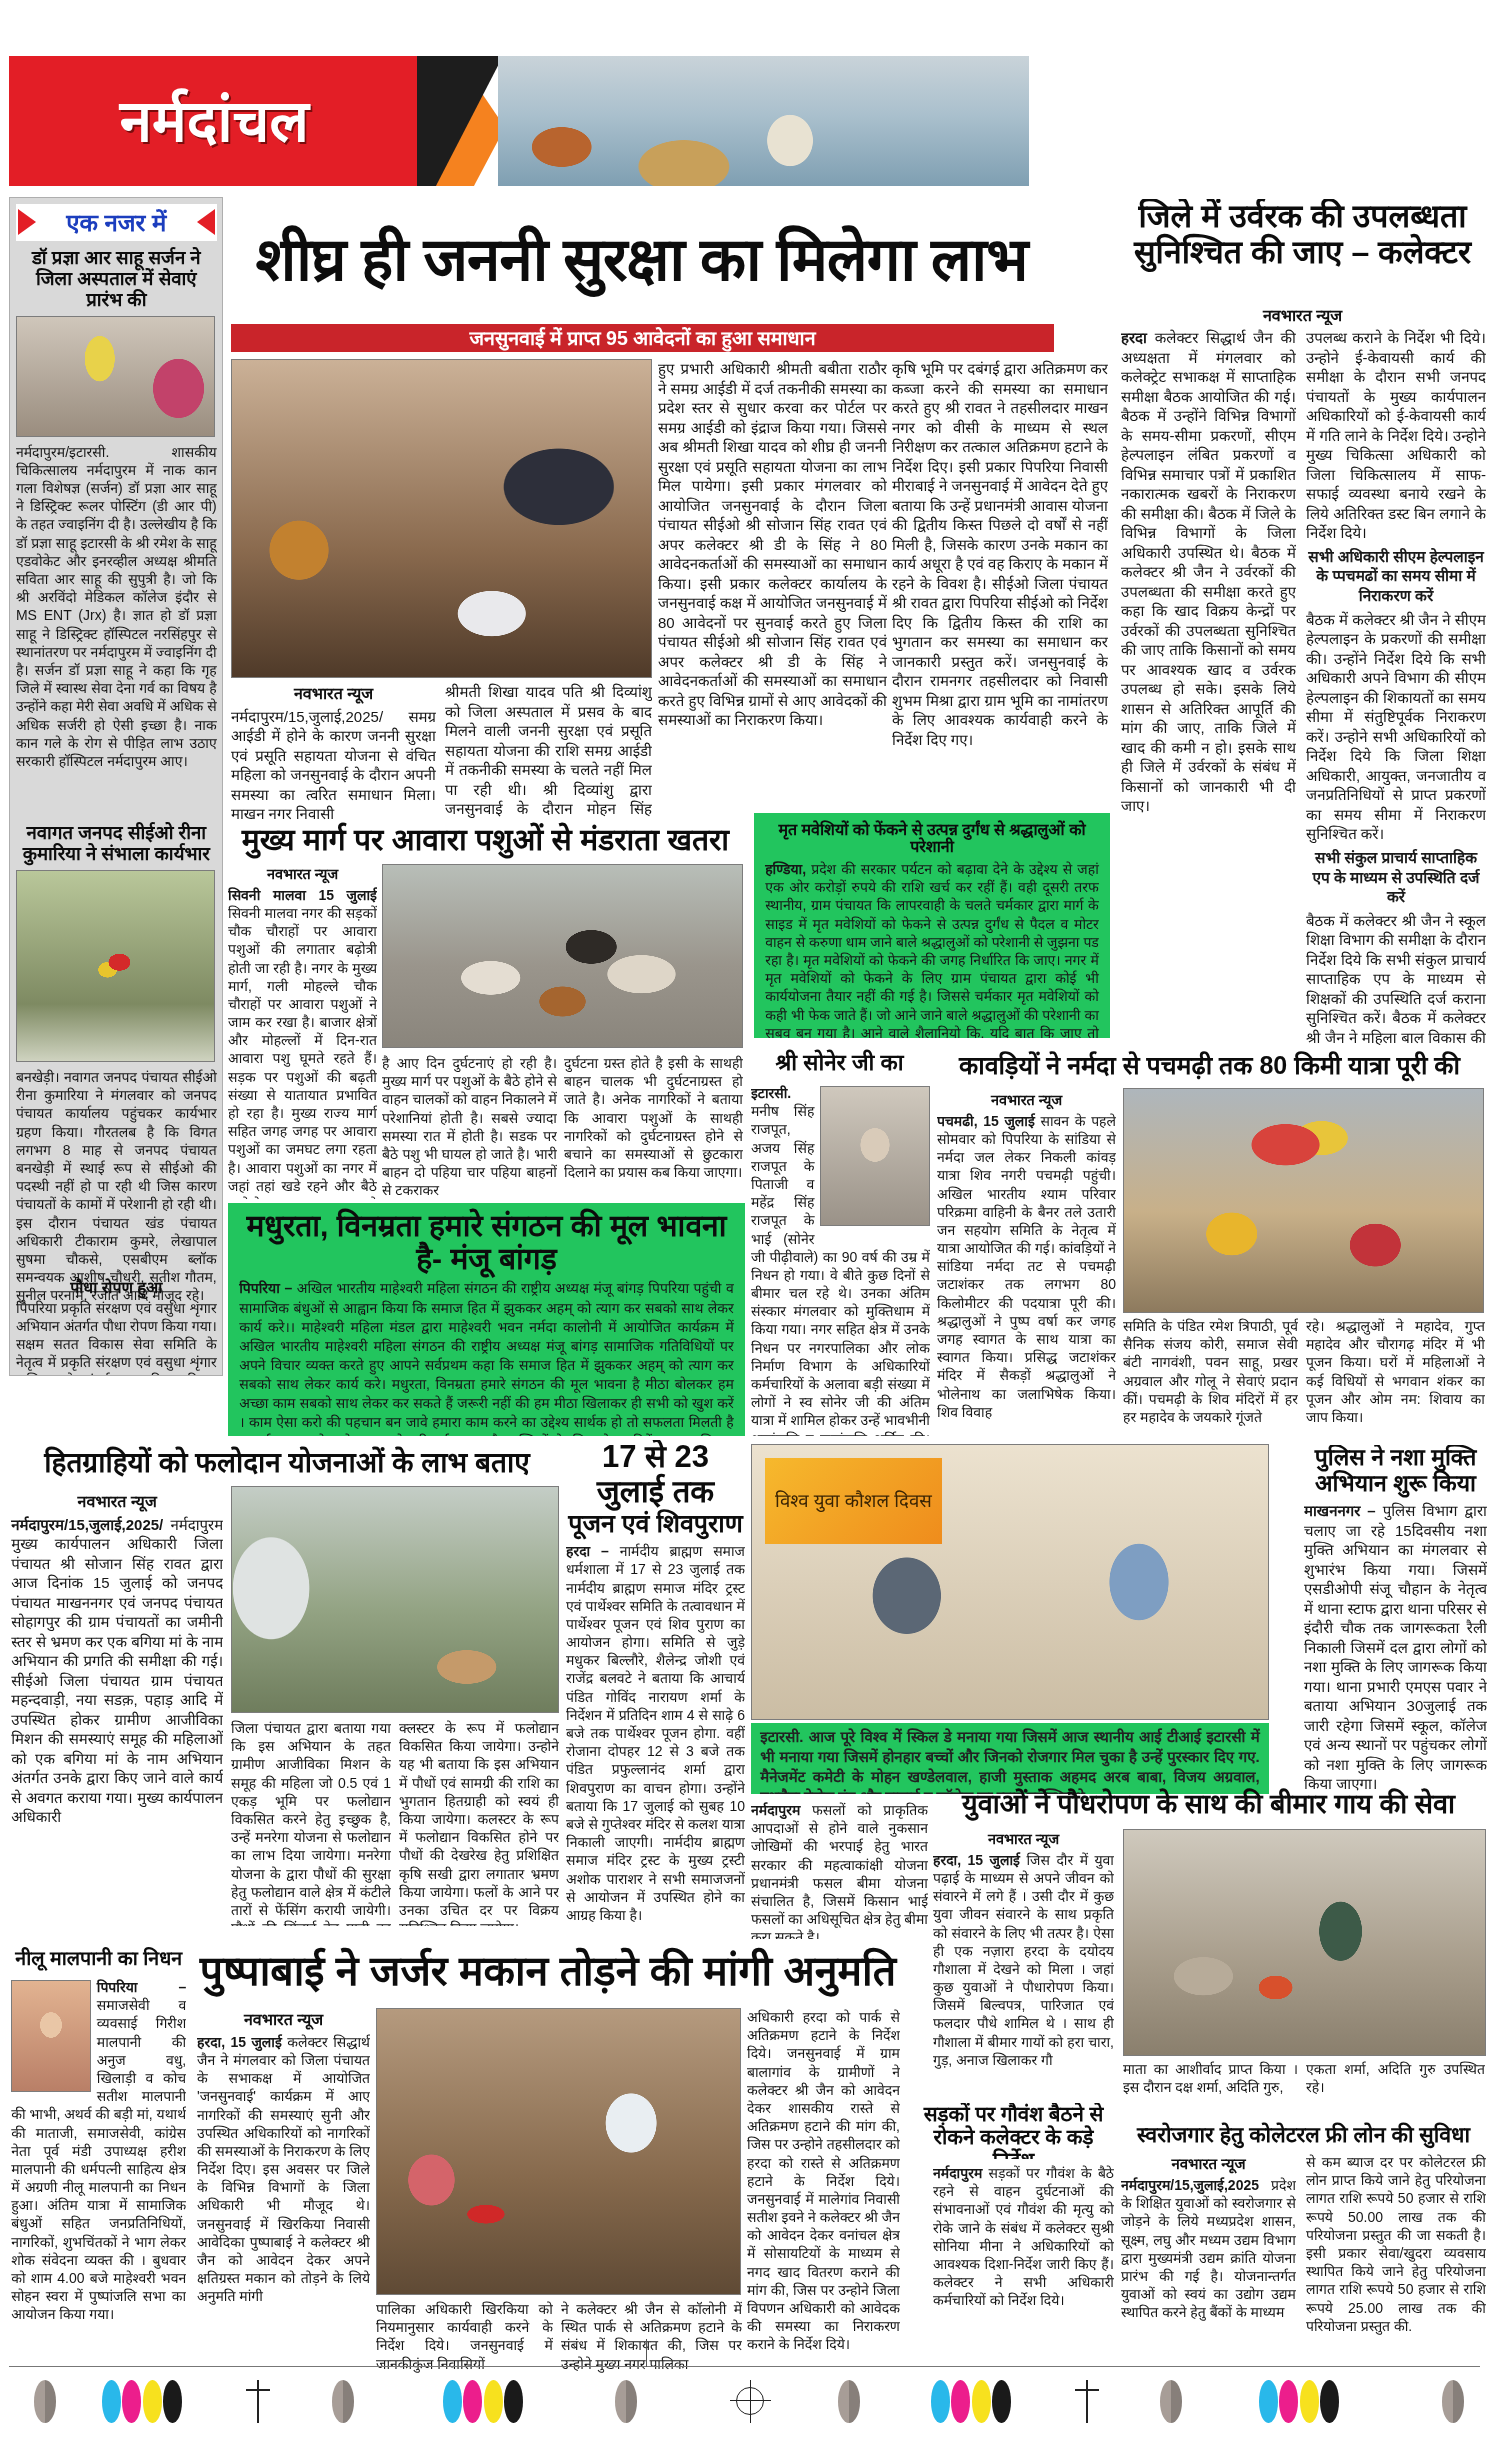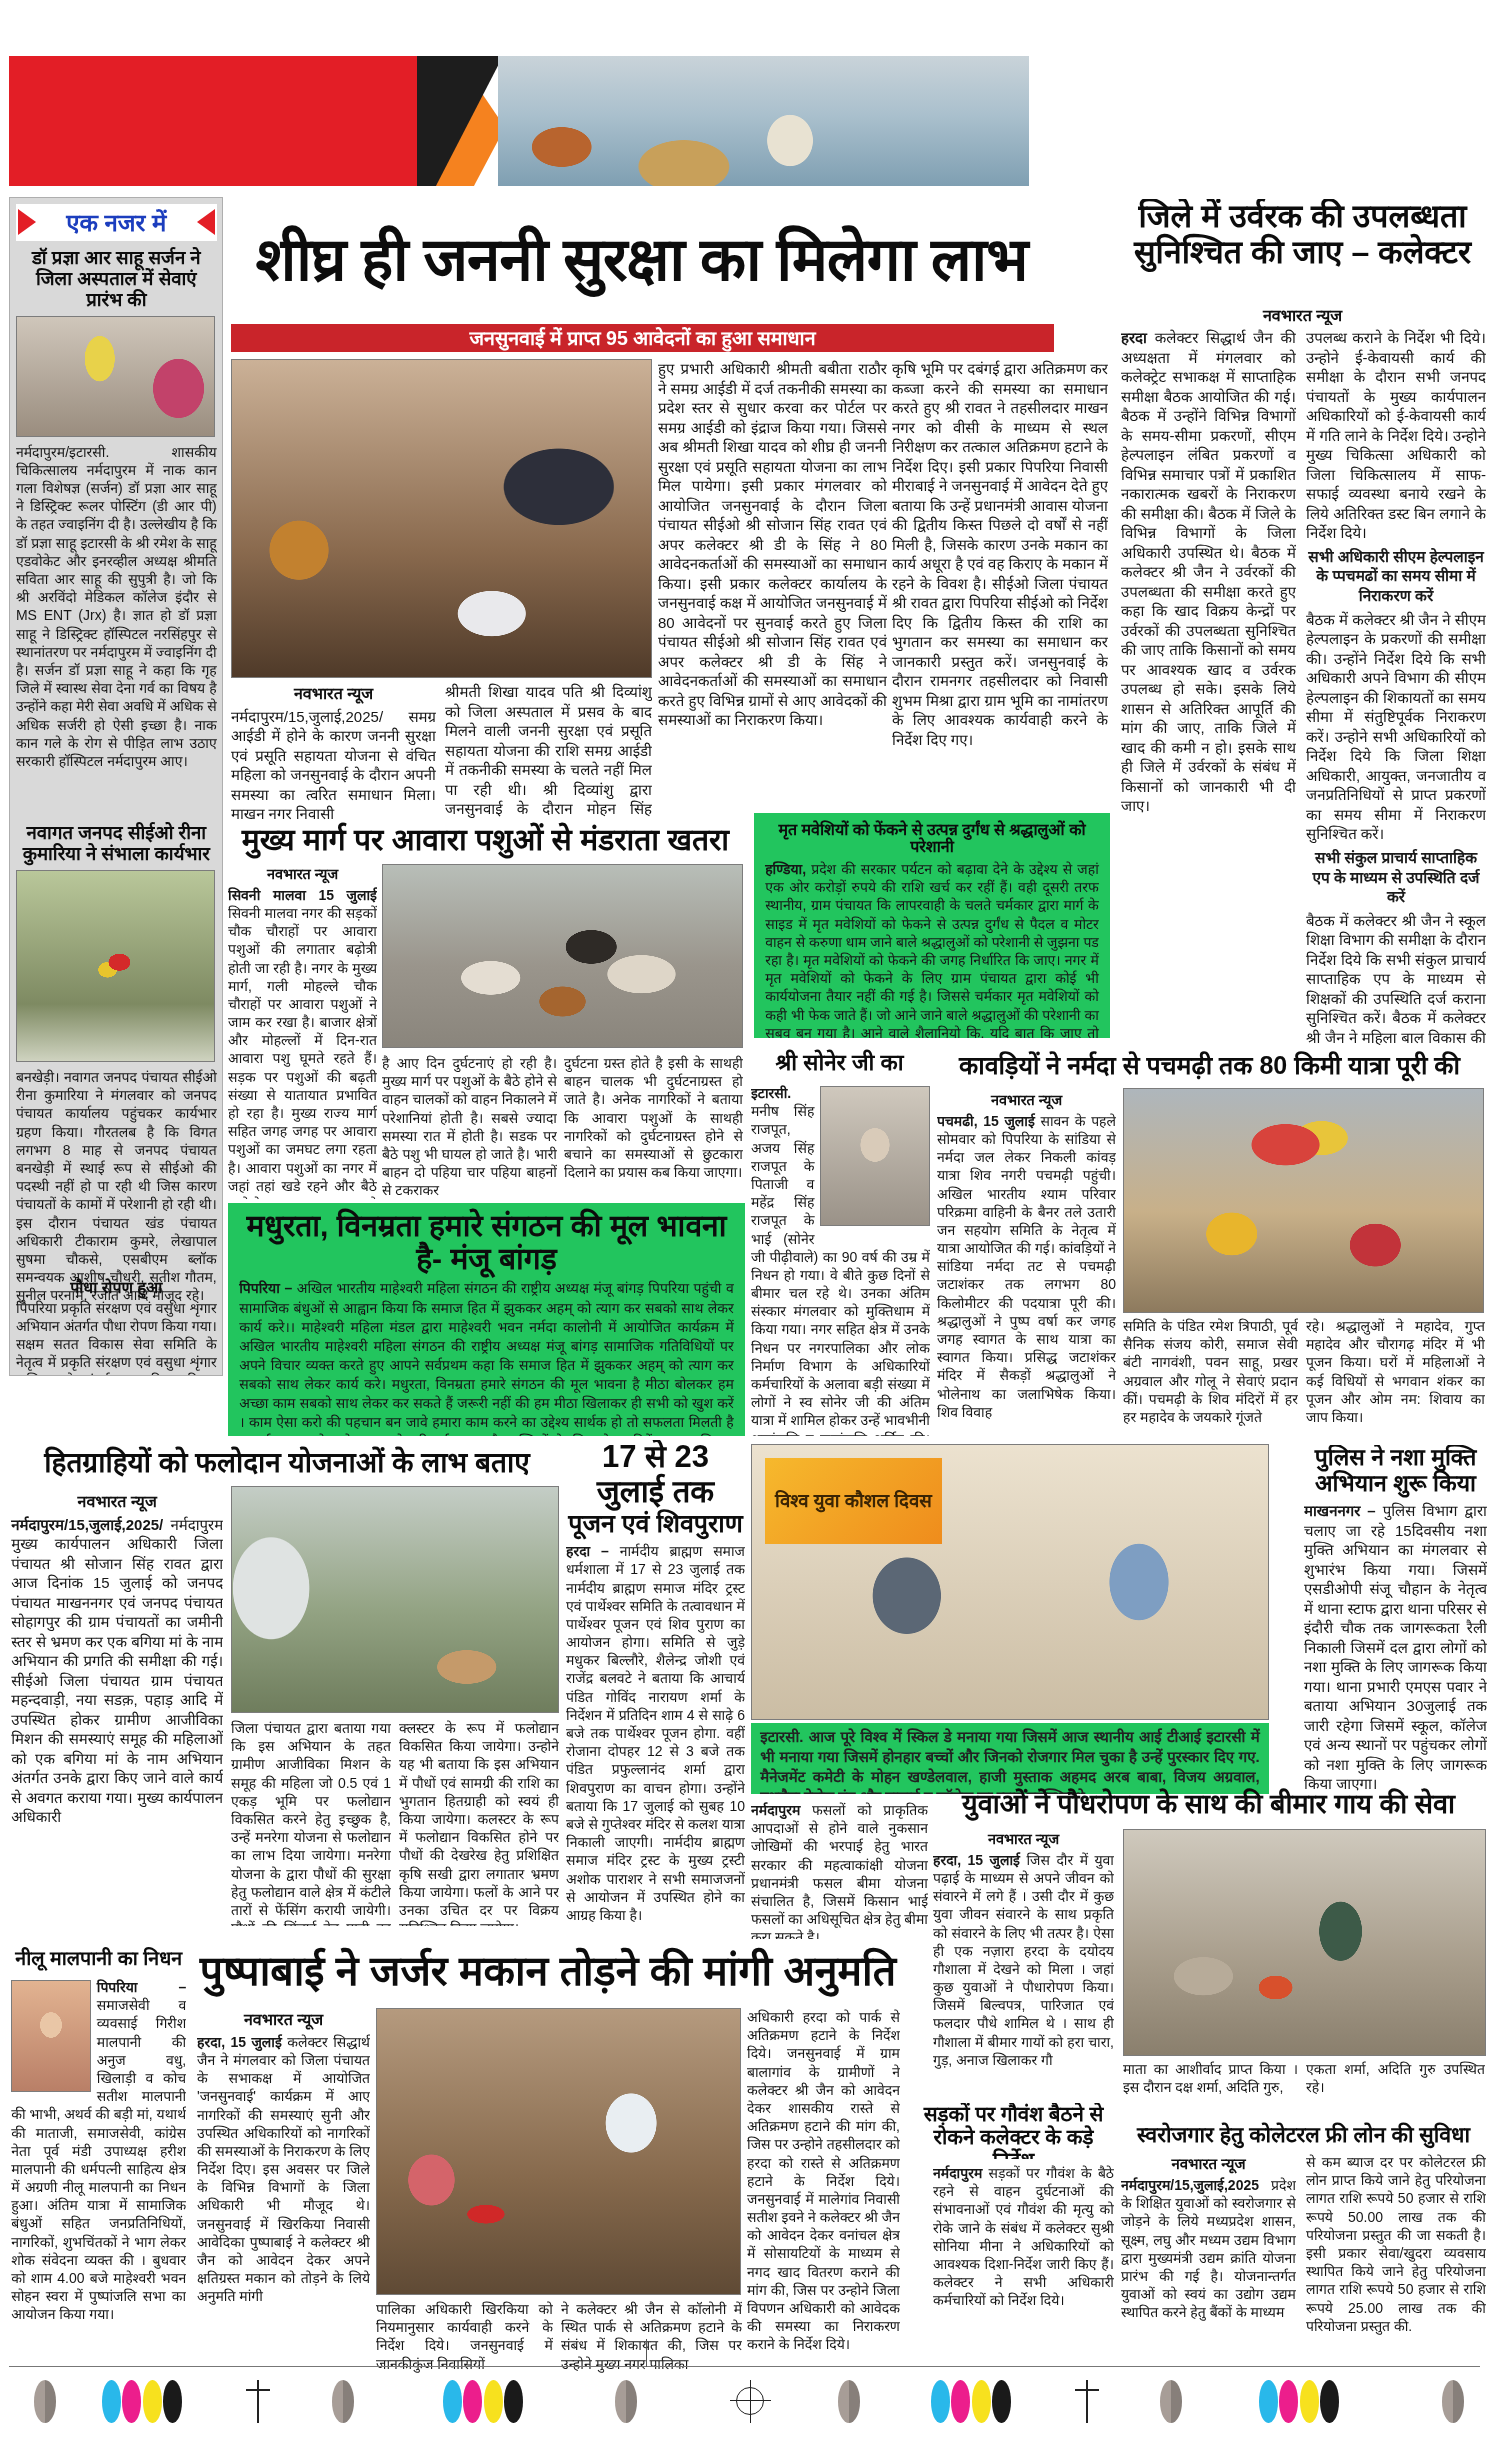--- a/index.html
+++ b/index.html
@@ -28,20 +28,21 @@
   .target:before{content:"";position:absolute;left:19.6px;top:0;width:1.9px;height:43px;background:#222}
   .target:after{content:"";position:absolute;left:0;top:19.6px;width:41px;height:1.9px;background:#222}
 </style>
 </head>
 <body>
 
 <div class="b" style="left:0;top:0;width:1490px;height:197px;background:#fff">
   <div class="b" style="left:9.3px;top:56px;width:438px;height:130px;background:#e31e26"></div>
   <div class="b" style="left:436px;top:56px;width:69px;height:130px;background:#f5821f;clip-path:polygon(30% 0,100% 55%,55% 100%,0 100%)"></div>
   <div class="b" style="left:417px;top:56px;width:86px;height:130px;background:#1d1d1d;clip-path:polygon(0 0,100% 0,22% 100%,0 100%)"></div>
+  <div class="b hd" style="left:9.3px;top:56px;width:410px;height:130px;color:#fff;font-size:58px;line-height:130px;text-shadow:1.9px 1.9px 0 #7a0c0c">नर्मदांचल</div>
   <div class="b ph" style="left:498px;top:56px;width:531px;height:130px;border:none;background:
     radial-gradient(84px 56px at 12% 70%,#b8642e 0 35%,transparent 36%),
     radial-gradient(112px 65px at 35% 85%,#c8a05a 0 40%,transparent 41%),
     radial-gradient(75px 84px at 55% 65%,#e8e2d2 0 30%,transparent 31%),
     linear-gradient(180deg,#c9d3d9 0%,#aac0cd 45%,#7f9fb2 100%)"></div>
 </div>
 
 <div class="b" style="left:9.3px;top:197px;width:214px;height:1179px;background:#d9d9d9;border:1.9px solid #aeaeae;padding:5.6px">
   <div style="position:relative;background:#fff;height:37px;margin-bottom:7.5px">
     <span style="position:absolute;left:1.9px;top:5.6px;width:0;height:0;border-top:13px solid transparent;border-bottom:13px solid transparent;border-left:18.6px solid #e31e26"></span>
@@ -153,21 +154,21 @@
 <div class="b" style="left:566px;top:1440px;width:179px;height:488px">
   <div class="hd" style="font-size:31px">17 से 23 जुलाई तक</div>
   <div class="hd" style="font-size:25px;margin-bottom:4.7px">पूजन एवं शिवपुराण</div>
   <div class="t15"><b class="dl">हरदा –</b> <span>नार्मदीय ब्राह्मण समाज धर्मशाला में 17 से 23 जुलाई तक नार्मदीय ब्राह्मण समाज मंदिर ट्रस्ट एवं पार्थेश्वर समिति के तत्वावधान में पार्थेश्वर पूजन एवं शिव पुराण का आयोजन होगा। समिति से जुड़े मधुकर बिल्लौरे, शैलेन्द्र जोशी एवं राजेंद्र बलवटे ने बताया कि आचार्य पंडित गोविंद नारायण शर्मा के निर्देशन में प्रतिदिन शाम 4 से साढ़े 6 बजे तक पार्थेश्वर पूजन होगा. वहीं रोजाना दोपहर 12 से 3 बजे तक पंडित प्रफुल्लानंद शर्मा द्वारा शिवपुराण का वाचन होगा। उन्होंने बताया कि 17 जुलाई को सुबह 10 बजे से गुप्तेश्वर मंदिर से कलश यात्रा निकाली जाएगी। नार्मदीय ब्राह्मण समाज मंदिर ट्रस्ट के मुख्य ट्रस्टी अशोक पाराशर ने सभी समाजजनों से आयोजन में उपस्थित होने का आग्रह किया है।</span></div>
 </div>
 
 <div class="b ph" style="left:751px;top:1444px;width:518px;height:276px;background:
   radial-gradient(75px 84px at 30% 55%,#5b6775 0 45%,transparent 46%),
   radial-gradient(65px 84px at 75% 50%,#7e9ec2 0 45%,transparent 46%),
   linear-gradient(180deg,#ece2cf 0%,#cbbda4 100%)">
-  <div style="position:absolute;left:13px;top:13px;width:177px;height:86px;background:linear-gradient(135deg,#f6b92d,#ef8c1c);color:#3a2404;font-weight:bold;font-size:18.6px;text-align:center;line-height:86px">विश्व युवा कौशल दिवस</div>
+  <div style="position:absolute;left:13px;top:13px;width:177px;height:86px;background:linear-gradient(135deg,#f6b92d,#ef8c1c);color:#3a2404;font-weight:normal;font-size:18.6px;text-align:center;line-height:86px">विश्व युवा कौशल दिवस</div>
 </div>
 <div class="b obox" style="left:751px;top:1723px;width:518px;height:71px;padding:3.7px 9.3px">
   <div class="jt" style="font-size:15px;font-weight:bold;line-height:1.35;color:#222"><b class="dl">इटारसी.</b> <span>आज पूरे विश्व में स्किल डे मनाया गया जिसमें आज स्थानीय आई टीआई इटारसी में भी मनाया गया जिसमें होनहार बच्चों और जिनको रोजगार मिल चुका है उन्हें पुरस्कार दिए गए. मैनेजमेंट कमेटी के मोहन खण्डेलवाल, हाजी मुस्ताक अहमद अरब बाबा, विजय अग्रवाल, पथरौटा पेट्रोल पंप और प्राचार्य व  कॉलेज का स्टाप उपस्थित थे .</span></div>
 </div>
 
 <div class="b t15" style="left:751px;top:1801px;width:177px;height:138px"><b class="dl">नर्मदापुरम</b> <span>फसलों को प्राकृतिक आपदाओं से होने वाले नुकसान जोखिमों की भरपाई हेतु भारत सरकार की महत्वाकांक्षी योजना प्रधानमंत्री फसल बीमा योजना संचालित है, जिसमें किसान भाई फसलों का अधिसूचित क्षेत्र हेतु बीमा करा सकते है।</span></div>
 
 <div class="b" style="left:1304px;top:1445px;width:183px;height:494px">
   <div class="hd" style="font-size:23px;margin-bottom:4.7px">पुलिस ने नशा मुक्ति अभियान  शुरू किया</div>
   <div class="t"><b class="dl">माखननगर –</b> <span>पुलिस विभाग द्वारा चलाए जा रहे 15दिवसीय नशा मुक्ति अभियान का मंगलवार से शुभारंभ किया गया। जिसमें एसडीओपी संजू चौहान के नेतृत्व में थाना स्टाफ द्वारा थाना परिसर से इंदौरी चौक तक जागरूकता रैली निकाली जिसमें दल द्वारा लोगों को नशा मुक्ति के लिए जागरूक किया गया। थाना प्रभारी एमएस पवार ने बताया अभियान 30जुलाई तक जारी रहेगा जिसमें स्कूल, कॉलेज एवं अन्य स्थानों पर पहुंचकर लोगों को नशा मुक्ति के लिए जागरूक किया जाएगा।</span></div>

